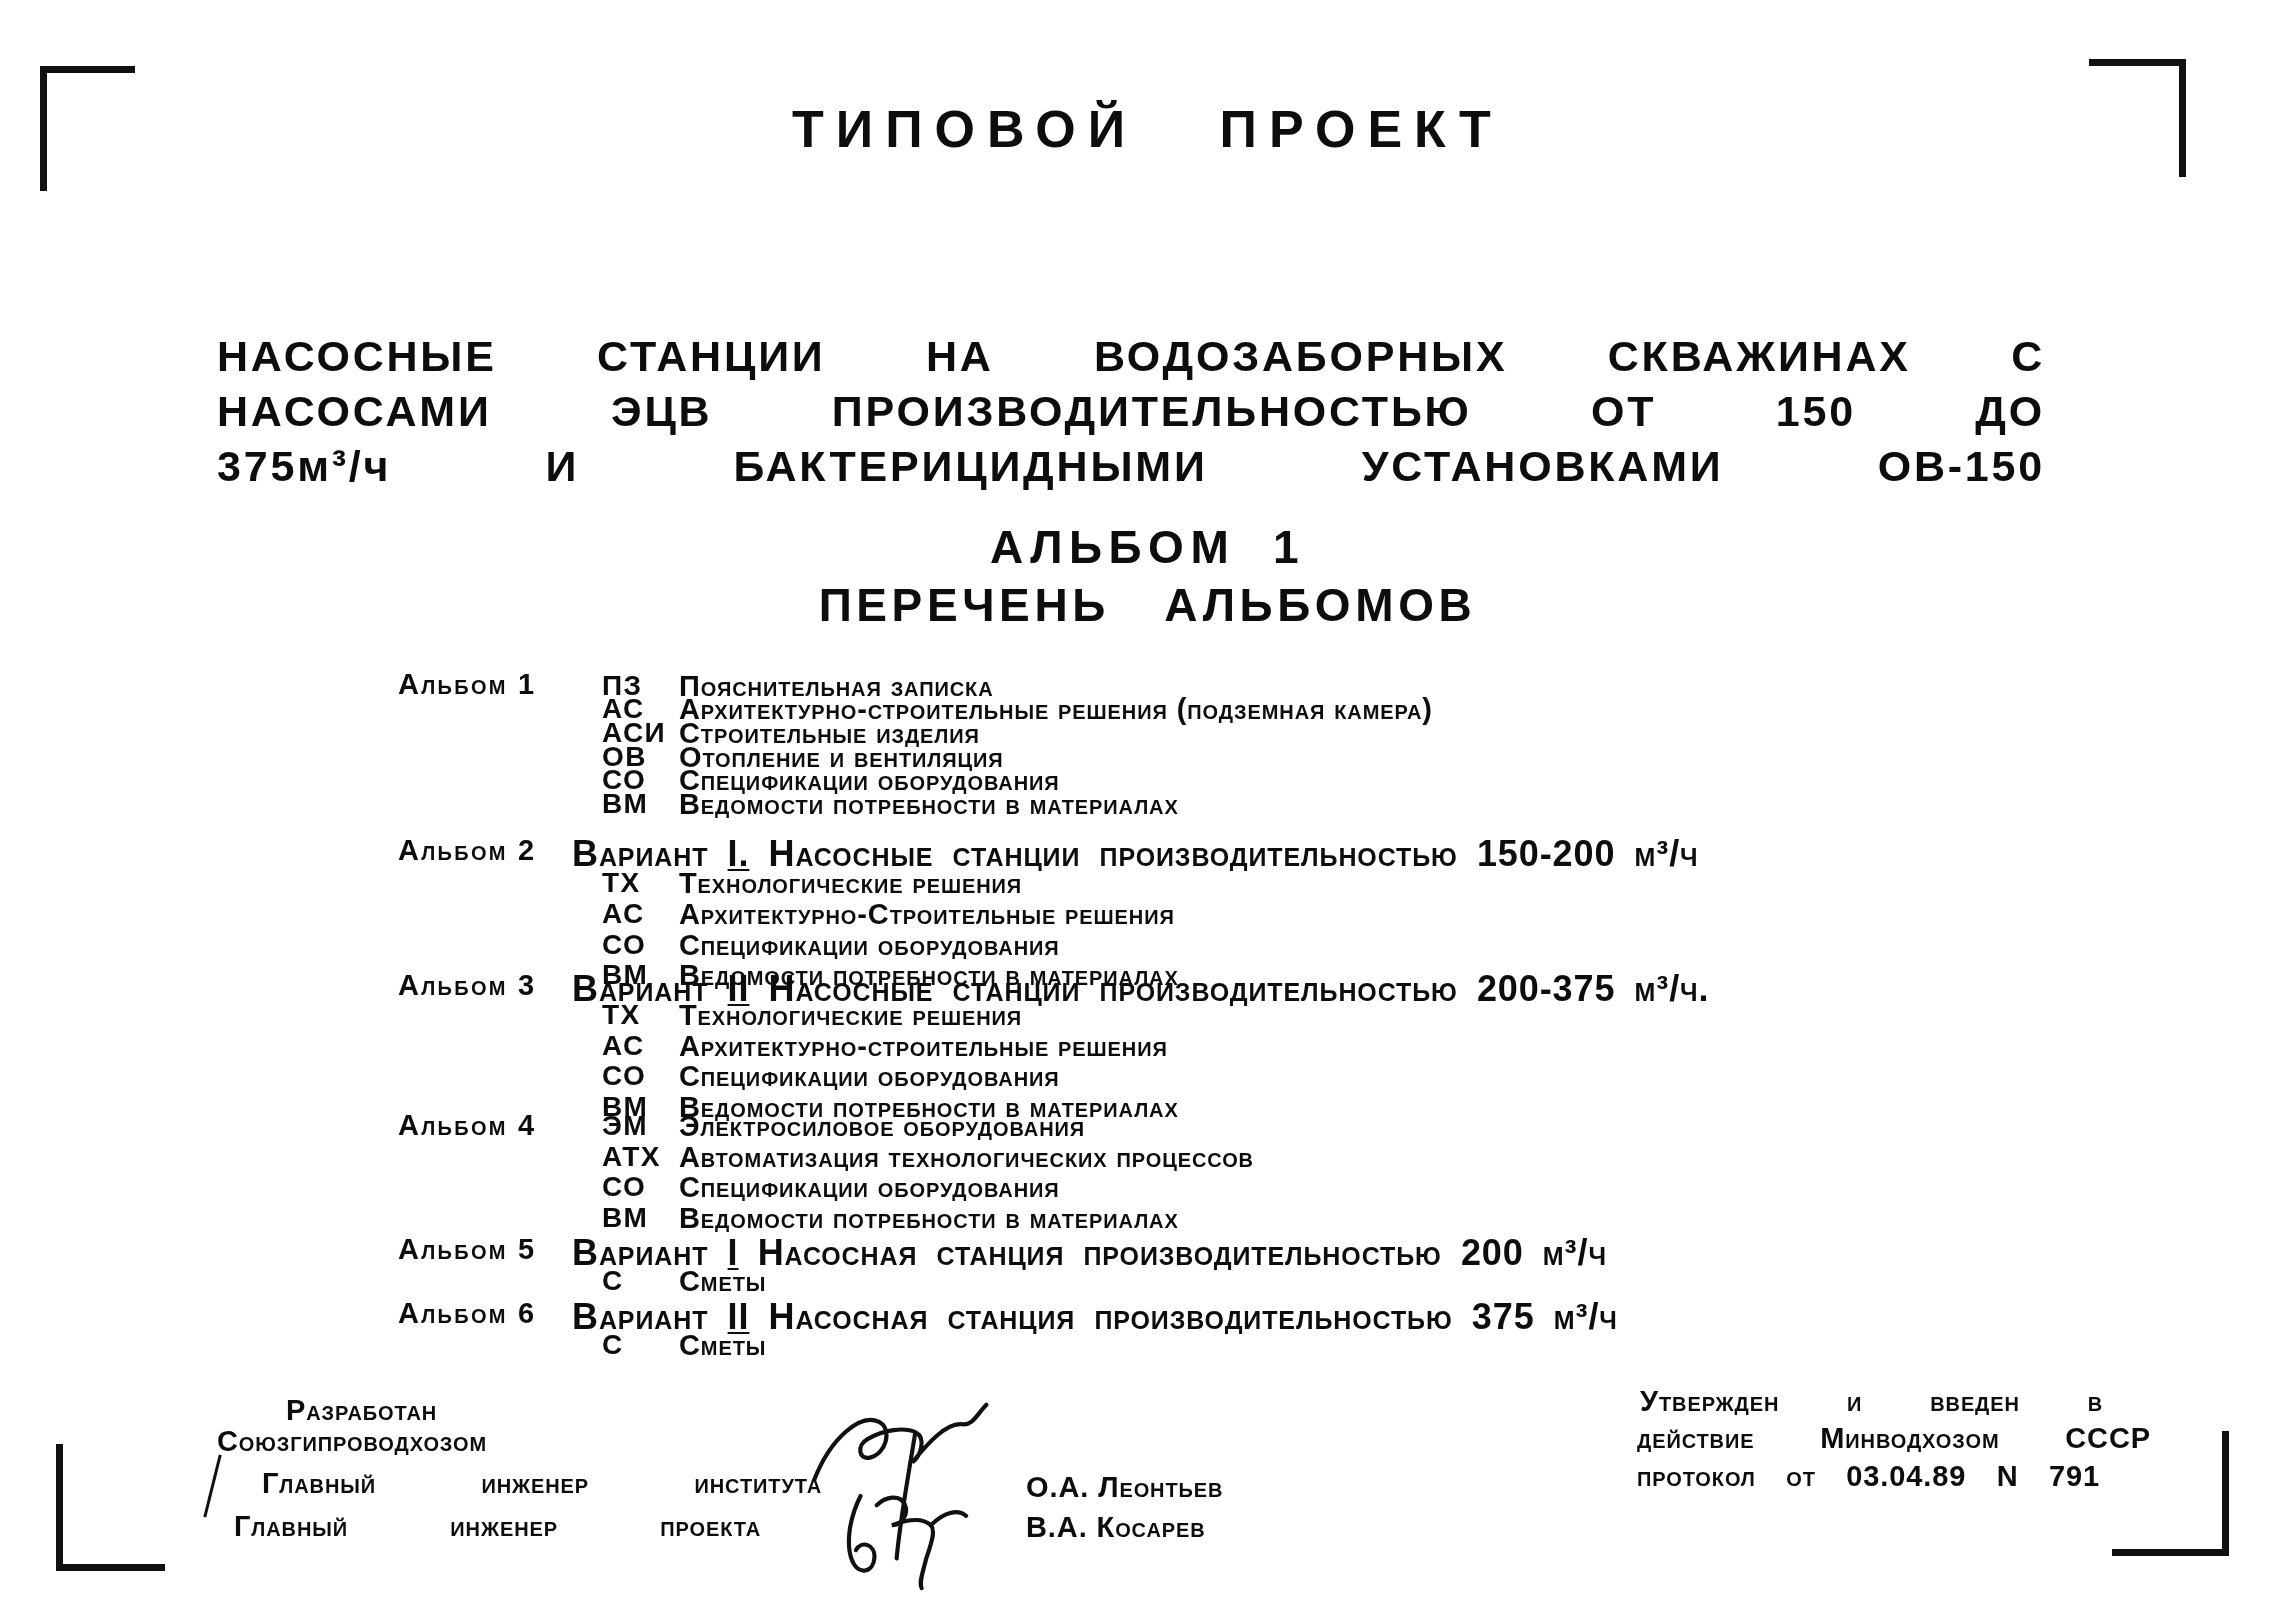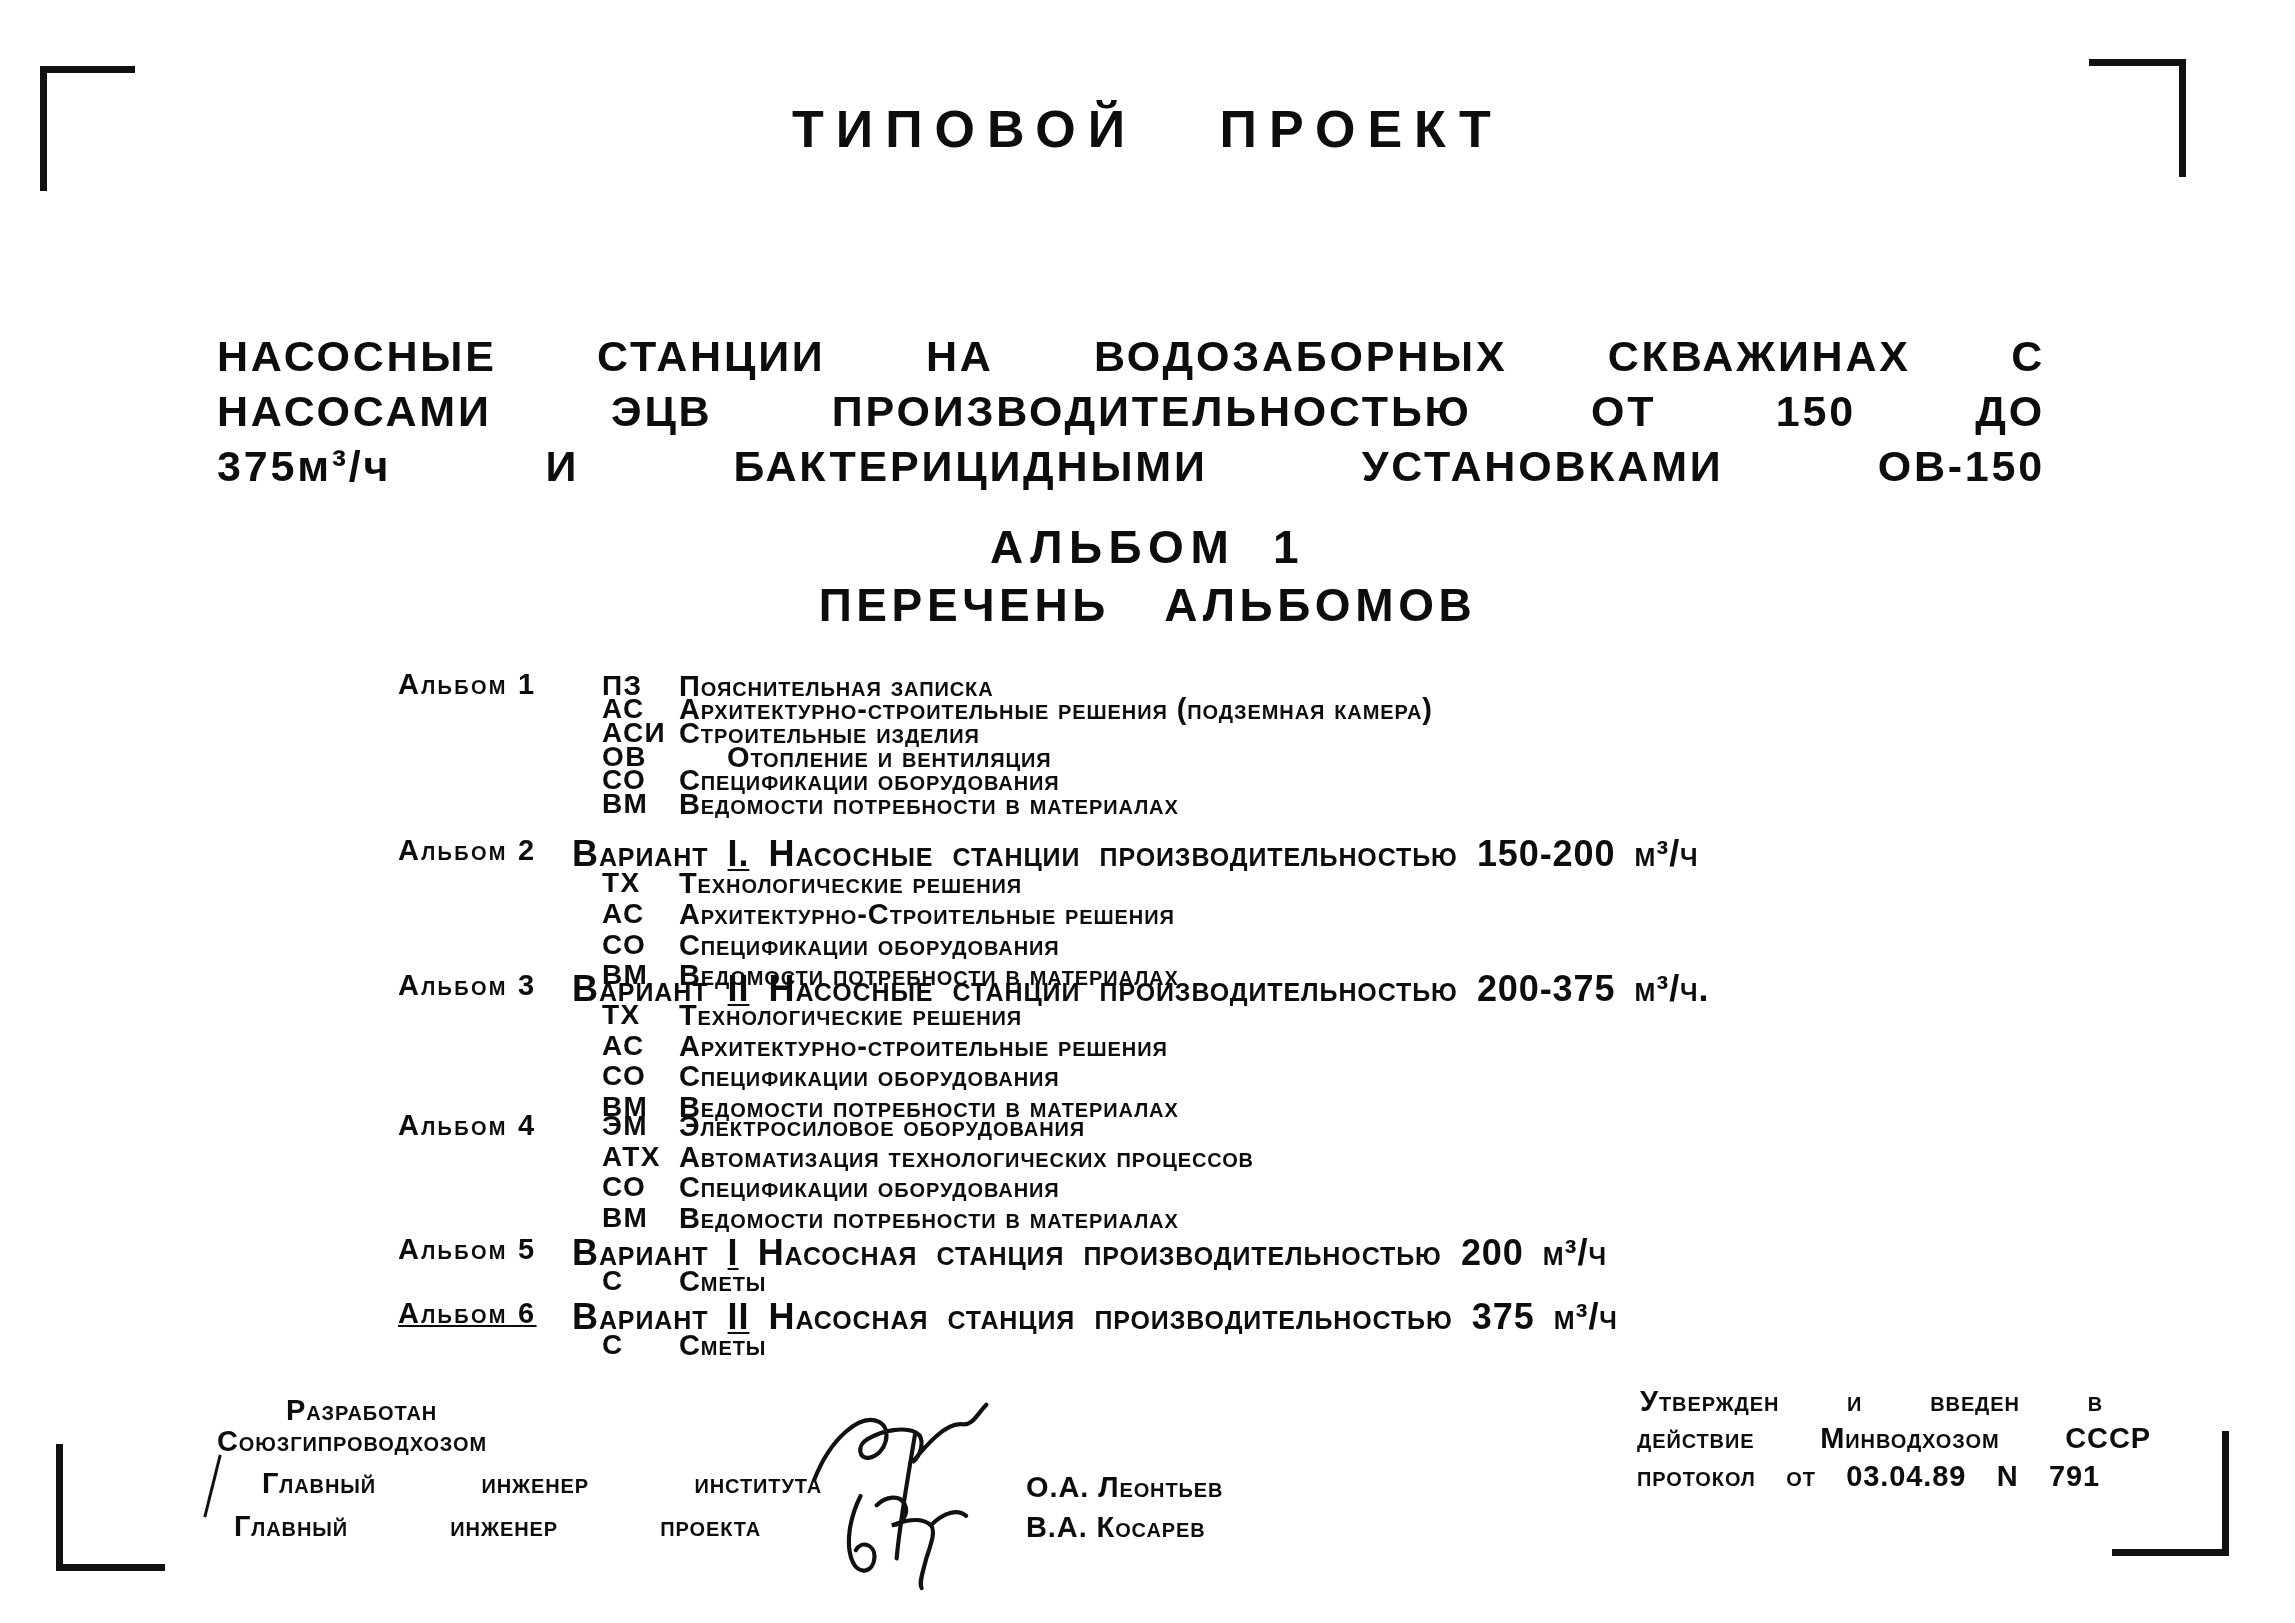--- a/index.html
+++ b/index.html
@@ -53,21 +53,21 @@
   <div class="line h-list">ПЕРЕЧЕНЬ АЛЬБОМОВ</div>
 
   <div class="line alabel sc" style="top:670px;">Альбом 1</div>
   <div class="line acode" style="top:672px;">ПЗ</div>
   <div class="line adesc sc" style="top:672px;">Пояснительная записка</div>
   <div class="line acode" style="top:695px;">АС</div>
   <div class="line adesc sc" style="top:695px;">Архитектурно-строительные решения (подземная камера)</div>
   <div class="line acode" style="top:719px;">АСИ</div>
   <div class="line adesc sc" style="top:719px;">Строительные изделия</div>
   <div class="line acode" style="top:743px;">ОВ</div>
-  <div class="line adesc sc" style="top:743px;margin-left:48px;">Отопление и вентиляция</div>
+  <div class="line adesc sc" style="top:743px;">Отопление и вентиляция</div>
   <div class="line acode" style="top:766px;">СО</div>
   <div class="line adesc sc" style="top:766px;">Спецификации оборудования</div>
   <div class="line acode" style="top:790px;">ВМ</div>
   <div class="line adesc sc" style="top:790px;">Ведомости потребности в материалах</div>
 
   <div class="line alabel sc" style="top:836px;">Альбом 2</div>
   <div class="line ahead sc" style="top:836px;"><span>Вариант</span> <span class="u">I.</span> <span>Насосные станции производительностью 150-200 м³/ч</span></div>
   <div class="line acode" style="top:869px;">ТХ</div>
   <div class="line adesc sc" style="top:869px;">Технологические решения</div>
   <div class="line acode" style="top:900px;">АС</div>
@@ -96,21 +96,21 @@
   <div class="line acode" style="top:1173px;">СО</div>
   <div class="line adesc sc" style="top:1173px;">Спецификации оборудования</div>
   <div class="line acode" style="top:1204px;">ВМ</div>
   <div class="line adesc sc" style="top:1204px;">Ведомости потребности в материалах</div>
 
   <div class="line alabel sc" style="top:1235px;">Альбом 5</div>
   <div class="line ahead sc" style="top:1235px;"><span>Вариант</span> <span class="u">I</span> <span>Насосная станция производительностью 200 м³/ч</span></div>
   <div class="line acode" style="top:1267px;">С</div>
   <div class="line adesc sc" style="top:1267px;">Сметы</div>
 
-  <div class="line alabel sc" style="top:1299px;text-decoration:underline;">Альбом 6</div>
+  <div class="line alabel sc" style="top:1299px;">Альбом 6</div>
   <div class="line ahead sc" style="top:1299px;"><span>Вариант</span> <span class="u">II</span> <span>Насосная станция производительностью 375 м³/ч</span></div>
   <div class="line acode" style="top:1331px;">С</div>
   <div class="line adesc sc" style="top:1331px;">Сметы</div>
 
   <div class="line foot sc" style="left:286px;top:1396px;">Разработан</div>
   <div class="line foot sc" style="left:217px;top:1427px;">Союзгипроводхозом</div>
   <div id="slash"></div>
   <div class="line foot sc just" style="left:234px;top:1469px;width:560px;margin-left:28px;">Главный инженер института</div>
   <div class="line foot sc just" style="left:234px;top:1512px;width:527px;">Главный инженер проекта</div>
   <div class="line foot sc" style="left:1026px;top:1473px;">О.А. Леонтьев</div>

